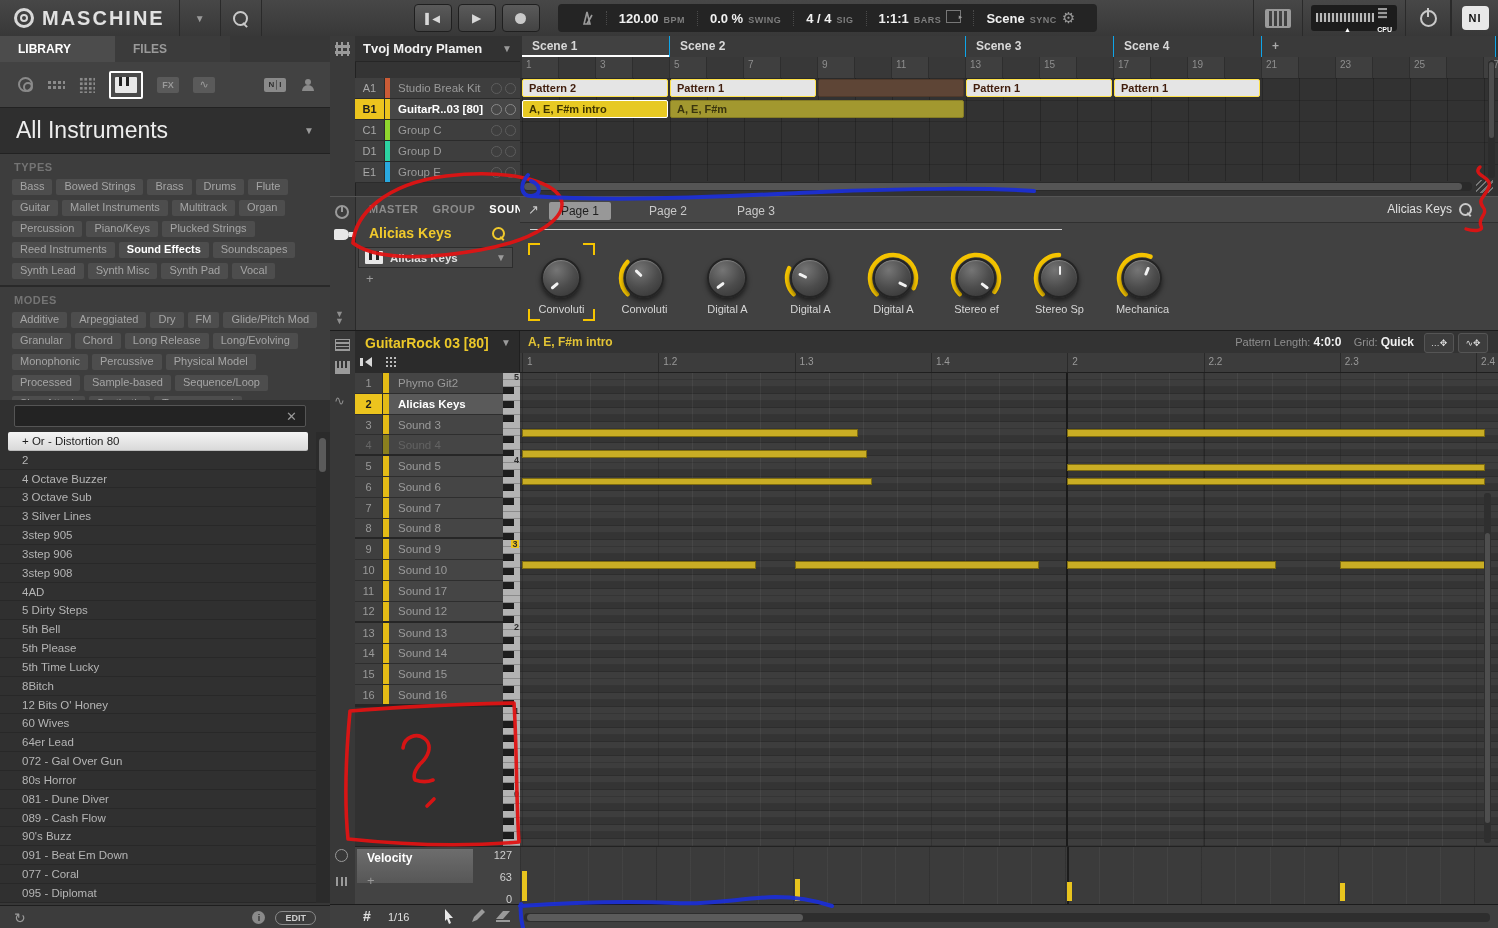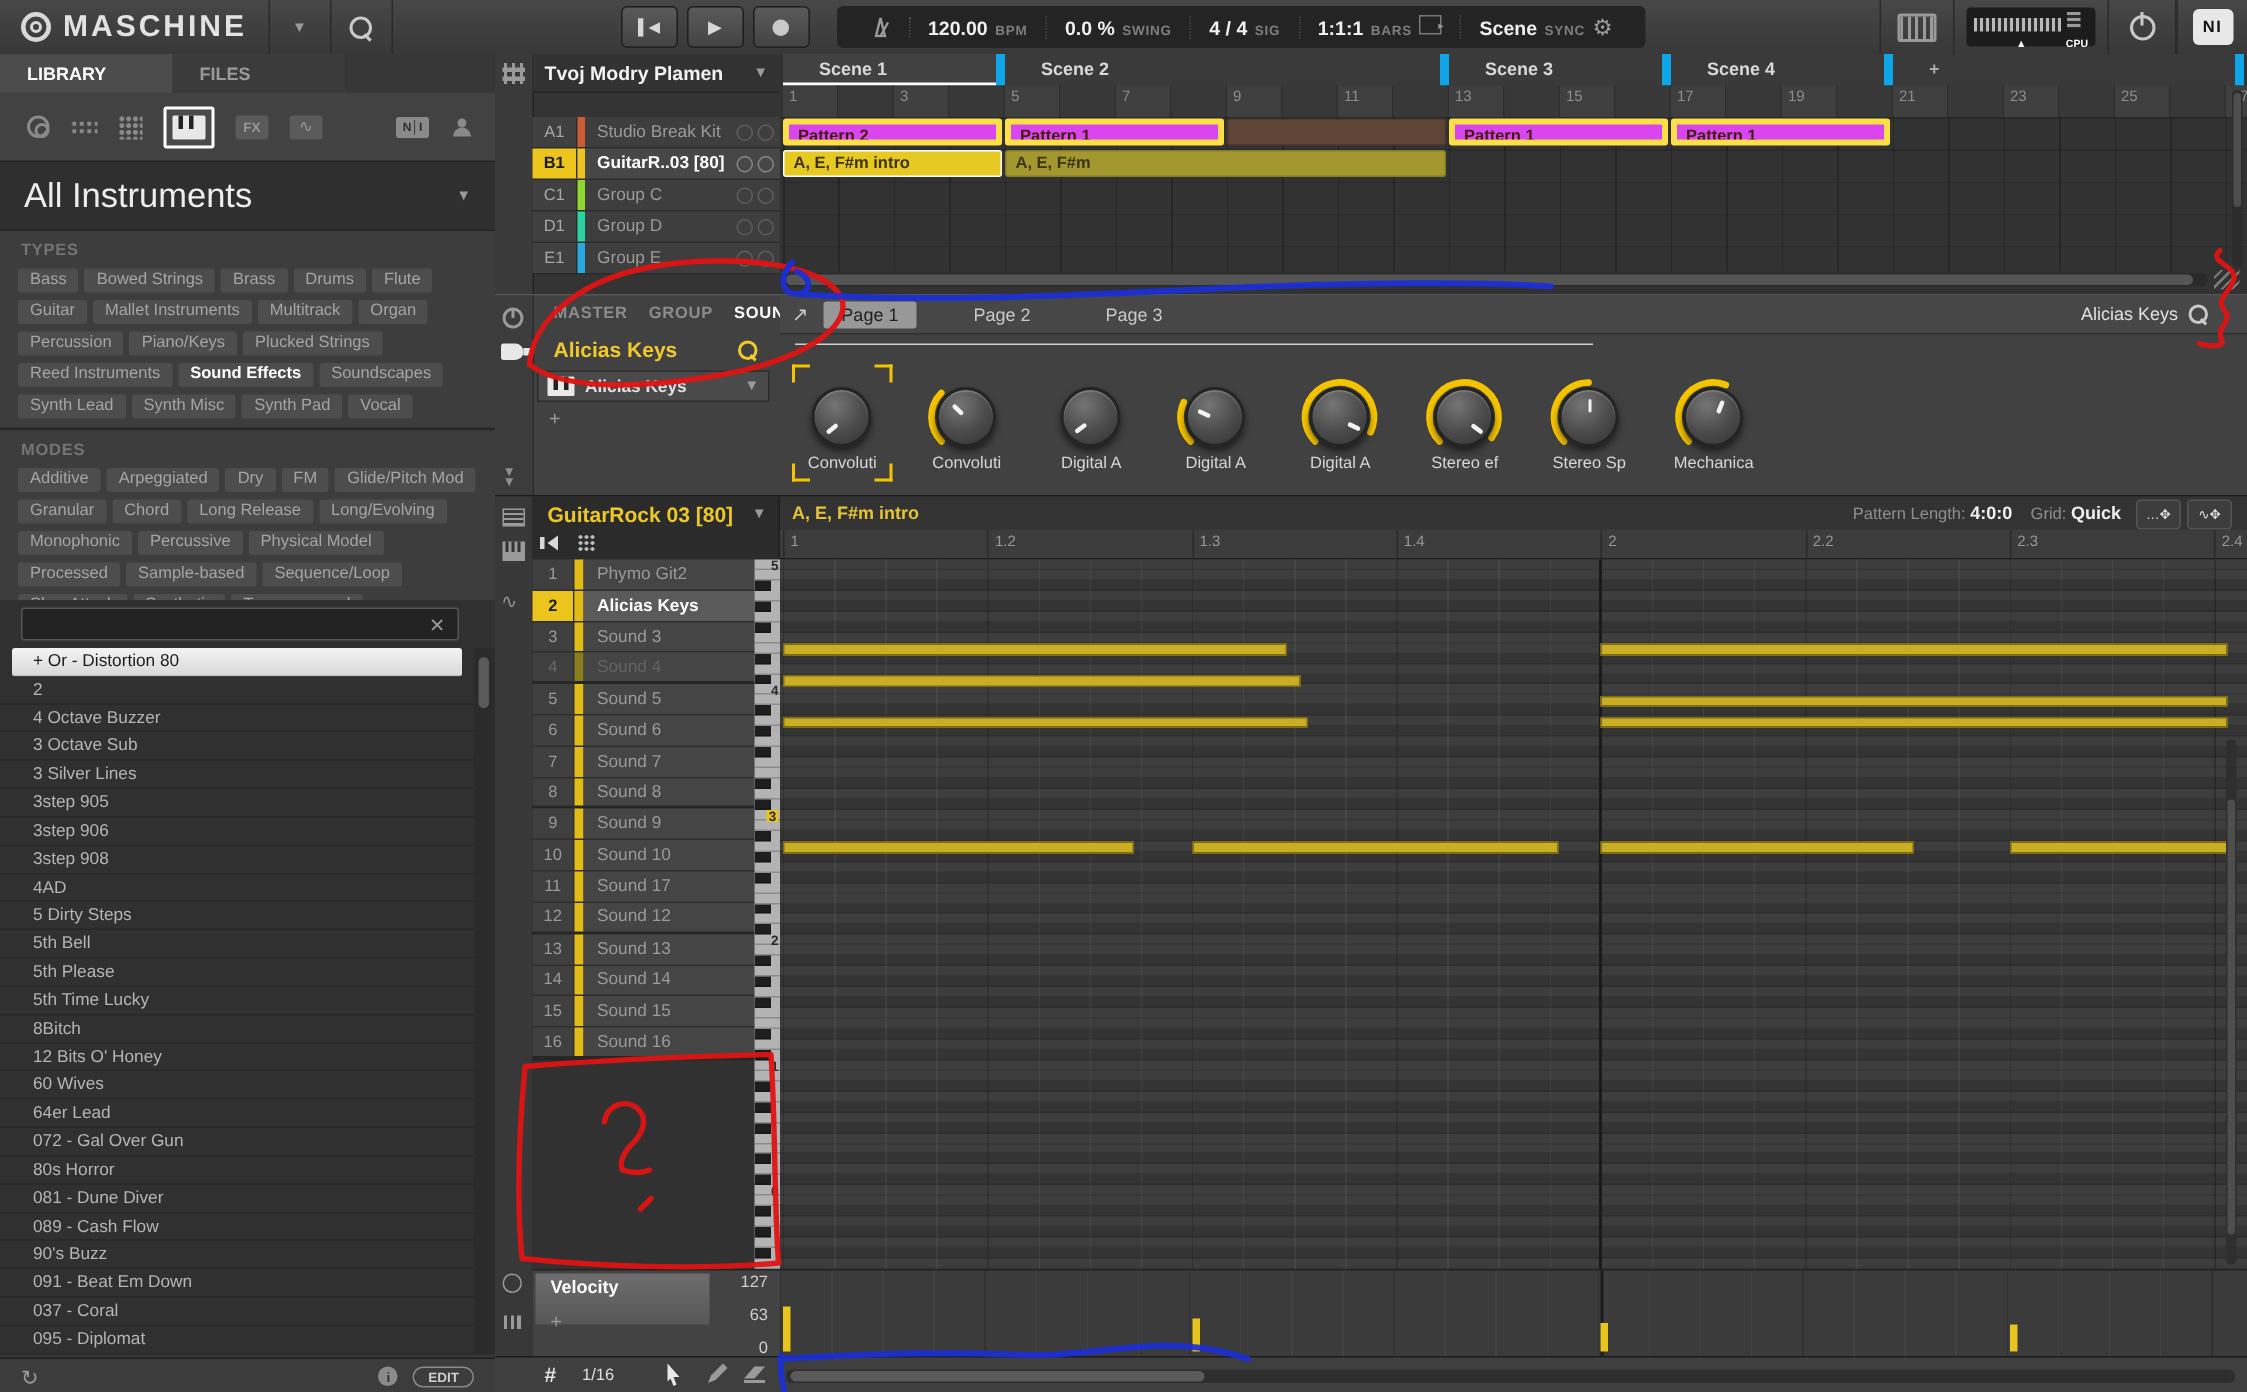--- a/index.html
+++ b/index.html
@@ -75,31 +75,31 @@
   #grp-head .t{color:#f2f2f2;font-weight:bold;font-size:13px;}
   .grp-row{position:absolute;left:25px;width:165px;height:21px;display:flex;border-bottom:1px solid #2b2b2b;box-sizing:border-box;}
   .g-num{width:30px;background:#404040;color:#a8a8a8;font-size:11px;display:flex;align-items:center;justify-content:center;border-right:1px solid #2b2b2b;box-sizing:border-box;}
   .g-strip{width:5px;}
   .g-name{flex:1;background:#3e3e3e;color:#9a9a9a;font-size:11.5px;display:flex;align-items:center;padding-left:8px;position:relative;}
   .grp-row.sel .g-num{background:#ecc41e;color:#1c1c1c;font-weight:bold;}
   .grp-row.sel .g-name{background:#474747;color:#fff;font-weight:bold;}
   .g-clk{position:absolute;width:9px;height:9px;border:1.5px solid #5d5d5d;border-radius:50%;top:5px;}
   
   #arranger{left:520px;top:36px;width:978px;height:160px;background:#323232;overflow:hidden;}
-  .sc-tab{position:absolute;top:0;height:21px;background:#3a3a3a;border-right:6px solid #0ea5e9;color:#d8d8d8;font-size:12px;font-weight:bold;line-height:21px;padding-left:24px;box-sizing:border-box;}
+  .sc-tab{position:absolute;top:0;height:21px;background:#3a3a3a;border-right:1px solid #0ea5e9;color:#d8d8d8;font-size:12px;font-weight:bold;line-height:21px;padding-left:10px;box-sizing:border-box;}
   .sc-tab.on{background:#414141;}
   .sc-tab.on:after{content:"";position:absolute;left:0;right:0;bottom:0;height:2.5px;background:#fff;}
   #arr-bars{position:absolute;left:0;top:21px;width:978px;height:21px;}
   .bar-cell{position:absolute;top:0;height:21px;box-sizing:border-box;border-right:1px solid #2e2e2e;color:#8e8e8e;font-size:10px;padding:2px 0 0 4px;}
   #arr-grid{position:absolute;left:2px;top:42px;width:976px;height:103px;
     background:repeating-linear-gradient(90deg,rgba(0,0,0,.22) 0 1px,transparent 1px 37px);}
   #arr-rows{position:absolute;left:0px;top:42px;width:978px;height:103px;
     background:repeating-linear-gradient(rgba(0,0,0,.16) 0 1px,transparent 1px 21.5px);}
   .clip{position:absolute;height:18px;line-height:17px;font-size:11px;font-weight:bold;padding-left:6px;box-sizing:border-box;border-radius:2px;white-space:nowrap;overflow:hidden;}
-  .clip.orange{background:#d946ef;border:4px solid #fde047;color:#401d0d;}
+  .clip.orange{background:#e5e5e5;border:1px solid #fde047;color:#401d0d;}
   .clip.orange-dim{background:#5e4536;border:1px solid #4e392b;color:#3a281c;}
   .clip.yellow-active{background:#e7c923;border:1.5px solid #fff;color:#3e3300;}
   .clip.olive{background:#a2982f;border:1px solid #857c25;color:#3a350e;}
   #arr-hscroll{position:absolute;left:0;top:146px;width:952px;height:9px;background:#2a2a2a;border-radius:4px;}
   #arr-hscroll .h{position:absolute;left:4px;top:1px;width:938px;height:7px;background:#555;border-radius:4px;}
   .grip{position:absolute;left:956px;top:144px;width:17px;height:13px;
     background:repeating-linear-gradient(135deg,transparent 0 3px,#777 3px 4.5px);}
   #arr-vscroll{position:absolute;left:968px;top:24px;width:7px;height:118px;background:#2c2c2c;border-radius:3px;}
   #arr-vscroll .h{position:absolute;left:1px;top:2px;width:5px;height:76px;background:#4e4e4e;border-radius:3px;}
   
@@ -345,21 +345,21 @@
       <div class="res-row">8Bitch</div>
       <div class="res-row">12 Bits O' Honey</div>
       <div class="res-row">60 Wives</div>
       <div class="res-row">64er Lead</div>
       <div class="res-row">072 - Gal Over Gun</div>
       <div class="res-row">80s Horror</div>
       <div class="res-row">081 - Dune Diver</div>
       <div class="res-row">089 - Cash Flow</div>
       <div class="res-row">90's Buzz</div>
       <div class="res-row">091 - Beat Em Down</div>
-      <div class="res-row">037 - Coral</div>
+      <div class="res-row">077 - Coral</div>
       <div class="res-row">095 - Diplomat</div>
     </div>
   <div class="abs" id="sb-scroll">
       <span class="h"></span>
     </div>
   <div class="abs" id="sb-foot">
     <span style="margin-left:14px;color:#9a9a9a;font-size:14px">↻</span>
     <span style="flex:1"></span>
     <span class="info-ico">i</span>
     <span class="edit-pill" style="margin:0 14px 0 10px">EDIT</span>

